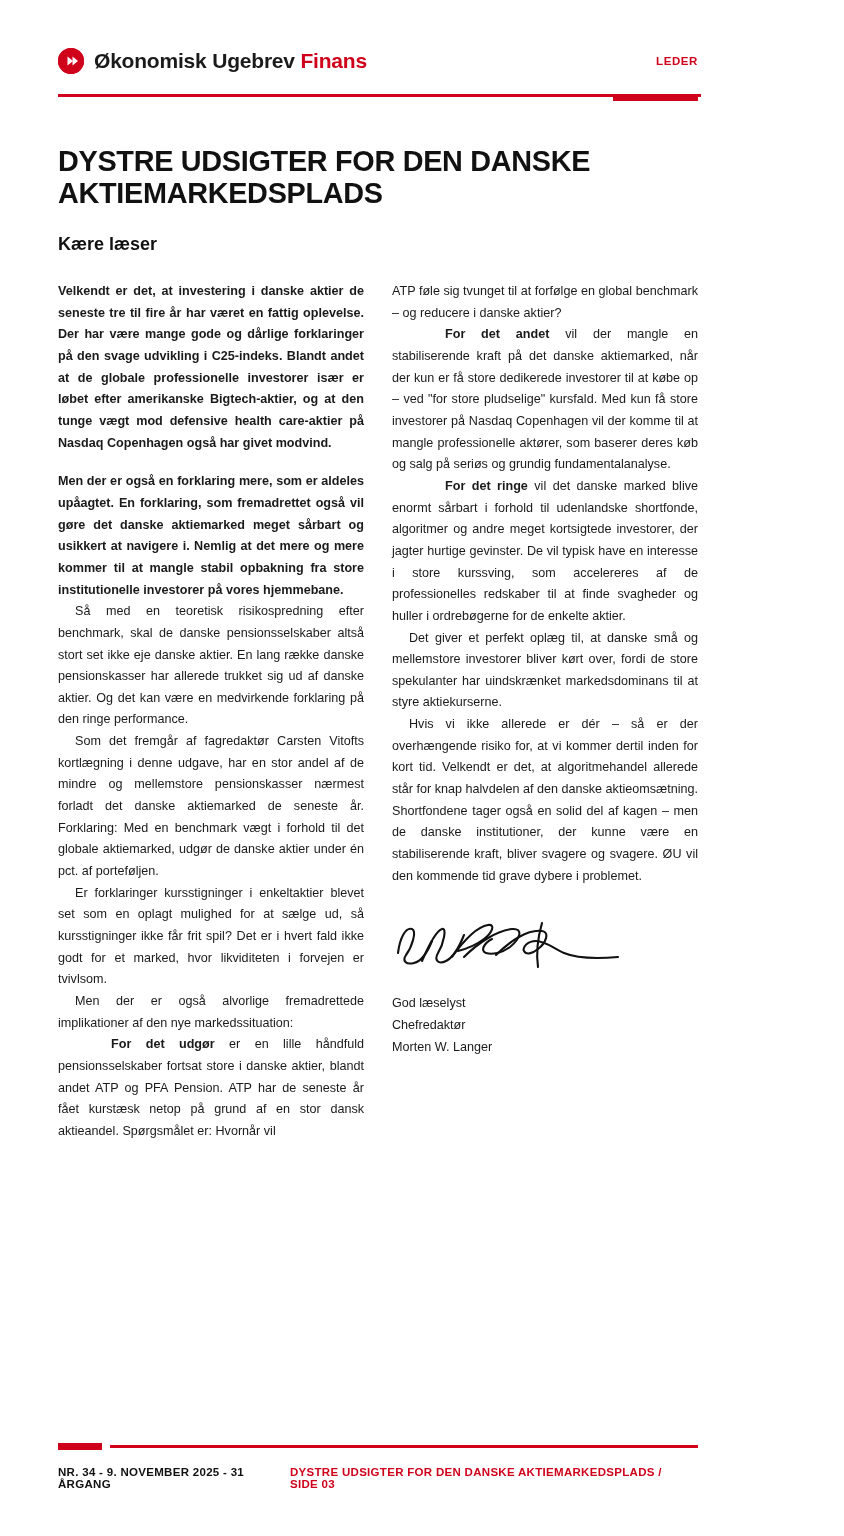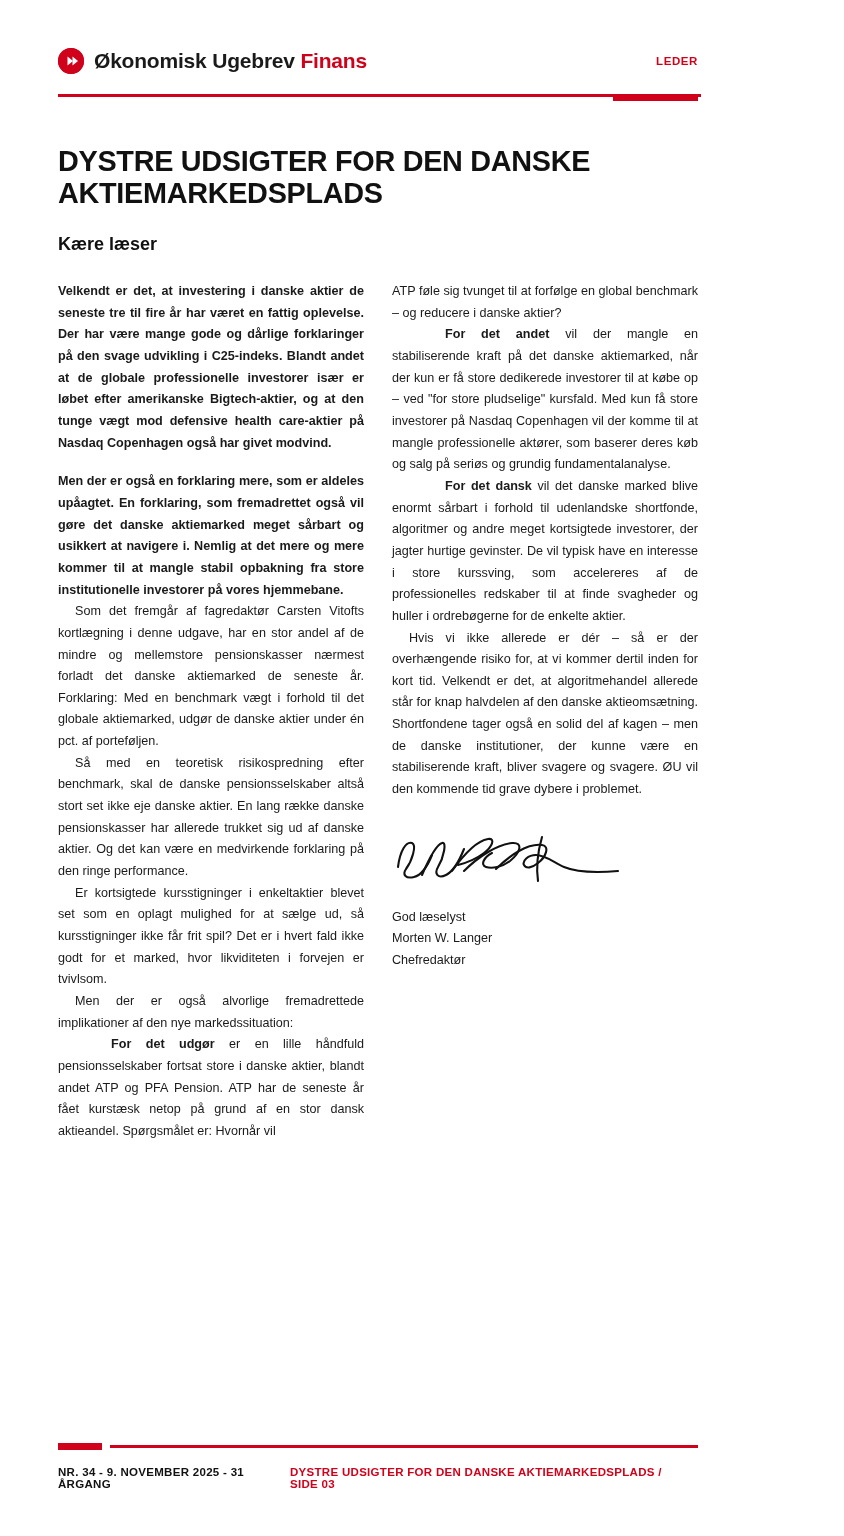--- a/index.html
+++ b/index.html
@@ -197,50 +197,51 @@
   </div>
 
   <h1 class="headline">DYSTRE UDSIGTER FOR DEN DANSKE AKTIEMARKEDSPLADS</h1>
   <div class="salutation">Kære læser</div>
 
   <div class="columns">
 
     <div class="col">
       <p class="lead">Velkendt er det, at investering i danske aktier de seneste tre til fire år har været en fattig oplevelse. Der har være mange gode og dårlige forklaringer på den svage udvikling i C25-indeks. Blandt andet at de globale professionelle investorer især er løbet efter amerikanske Bigtech-aktier, og at den tunge vægt mod defensive health care-aktier på Nasdaq Copenhagen også har givet modvind.</p>
       <p class="gap">Men der er også en forklaring mere, som er aldeles upåagtet. En forklaring, som fremadrettet også vil gøre det danske aktiemarked meget sårbart og usikkert at navigere i. Nemlig at det mere og mere kommer til at mangle stabil opbakning fra store institutionelle investorer på vores hjemmebane.</p>
+      <p class="indent">Så med en teoretisk risikospredning efter benchmark, skal de danske pensionsselskaber altså stort set ikke eje danske aktier. En lang række danske pensionskasser har allerede trukket sig ud af danske aktier. Og det kan være en medvirkende forklaring på den ringe performance.</p>
       <p class="indent">Som det fremgår af fagredaktør Carsten Vitofts kortlægning i denne udgave, har en stor andel af de mindre og mellemstore pensionskasser nærmest forladt det danske aktiemarked de seneste år. Forklaring: Med en benchmark vægt i forhold til det globale aktiemarked, udgør de danske aktier under én pct. af porteføljen.</p>
-      <p class="indent">Så med en teoretisk risikospredning efter benchmark, skal de danske pensionsselskaber altså stort set ikke eje danske aktier. En lang række danske pensionskasser har allerede trukket sig ud af danske aktier. Og det kan være en medvirkende forklaring på den ringe performance.</p>
-      <p class="indent">Er kortsigtede kursstigninger i enkeltaktier blevet set som en oplagt mulighed for at sælge ud, så kursstigninger ikke får frit spil? Det er i hvert fald ikke godt for et marked, hvor likviditeten i forvejen er tvivlsom.</p>
+      <p class="indent">Er forklaringer kursstigninger i enkeltaktier blevet set som en oplagt mulighed for at sælge ud, så kursstigninger ikke får frit spil? Det er i hvert fald ikke godt for et marked, hvor likviditeten i forvejen er tvivlsom.</p>
       <p class="indent">Men der er også alvorlige fremadrettede implikationer af den nye markedssituation:</p>
       <p class="indent"><b>For det udgør</b><span> er en lille håndfuld pensionsselskaber fortsat store i danske aktier, blandt andet ATP og PFA Pension. ATP har de seneste år fået kurstæsk netop på grund af en stor dansk aktieandel. Spørgsmålet er: Hvornår vil</span></p>
     </div>
 
     <div class="col">
       <p>ATP føle sig tvunget til at forfølge en global benchmark – og reducere i danske aktier?</p>
       <p class="indent"><b>For det andet</b><span> vil der mangle en stabiliserende kraft på det danske aktiemarked, når der kun er få store dedikerede investorer til at købe op – ved "for store pludselige" kursfald. Med kun få store investorer på Nasdaq Copenhagen vil der komme til at mangle professionelle aktører, som baserer deres køb og salg på seriøs og grundig fundamentalanalyse.</span></p>
-      <p class="indent"><b>For det dansk</b><span> vil det danske marked blive enormt sårbart i forhold til udenlandske shortfonde, algoritmer og andre meget kortsigtede investorer, der jagter hurtige gevinster. De vil typisk have en interesse i store kurssving, som accelereres af de professionelles redskaber til at finde svagheder og huller i ordrebøgerne for de enkelte aktier.</span></p>
+      <p class="indent"><b>For det ringe</b><span> vil det danske marked blive enormt sårbart i forhold til udenlandske shortfonde, algoritmer og andre meget kortsigtede investorer, der jagter hurtige gevinster. De vil typisk have en interesse i store kurssving, som accelereres af de professionelles redskaber til at finde svagheder og huller i ordrebøgerne for de enkelte aktier.</span></p>
+      <p class="indent"><span>Det giver et perfekt oplæg til, at danske små og mellemstore investorer bliver kørt over, fordi de store spekulanter har uindskrænket markedsdominans til at styre aktiekurserne.</span></p>
       <p class="indent"><span>Hvis vi ikke allerede er dér – så er der overhængende risiko for, at vi kommer dertil inden for kort tid. Velkendt er det, at algoritmehandel allerede står for knap halvdelen af den danske aktieomsætning. Shortfondene tager også en solid del af kagen – men de danske institutioner, der kunne være en stabiliserende kraft, bliver svagere og svagere. ØU vil den kommende tid grave dybere i problemet.</span></p>
 
       <div class="signature">
         <svg width="300" height="62" viewBox="0 0 300 62">
           <g fill="none" stroke="#111111" stroke-width="2.1" stroke-linecap="round" stroke-linejoin="round">
             <path d="M6 36 C8 20, 14 10, 20 12 C25 14, 20 30, 14 38 C10 44, 14 48, 22 46 C30 44, 36 34, 40 24"></path>
             <path d="M30 44 C36 30, 44 14, 50 12 C55 10, 52 26, 46 36 C42 43, 46 48, 54 44 C62 40, 68 28, 72 18"></path>
             <path d="M60 40 C70 26, 84 10, 96 8 C104 7, 100 16, 92 22 C84 28, 74 32, 66 34"></path>
             <path d="M72 40 C86 26, 104 14, 120 12 C132 11, 128 22, 118 30 C110 36, 100 38, 94 36 C88 34, 92 26, 100 22"></path>
             <path d="M104 38 C118 24, 136 12, 150 14 C158 15, 154 26, 146 32 C140 37, 134 38, 132 34 C130 30, 136 24, 144 24 C154 24, 162 32, 172 36 C184 41, 202 42, 226 40"></path>
             <path d="M150 6 C146 20, 144 36, 146 50"></path>
           </g>
         </svg>
       </div>
 
       <div class="signoff">
         <div>God læselyst</div>
+        <div>Chefredaktør</div>
         <div>Morten W. Langer</div>
-        <div>Chefredaktør</div>
       </div>
     </div>
 
   </div>
 
   <div class="footer-rule-wrap">
     <div class="footer-rule-left"></div>
     <div class="footer-rule-right"></div>
   </div>
   <div class="footer">

